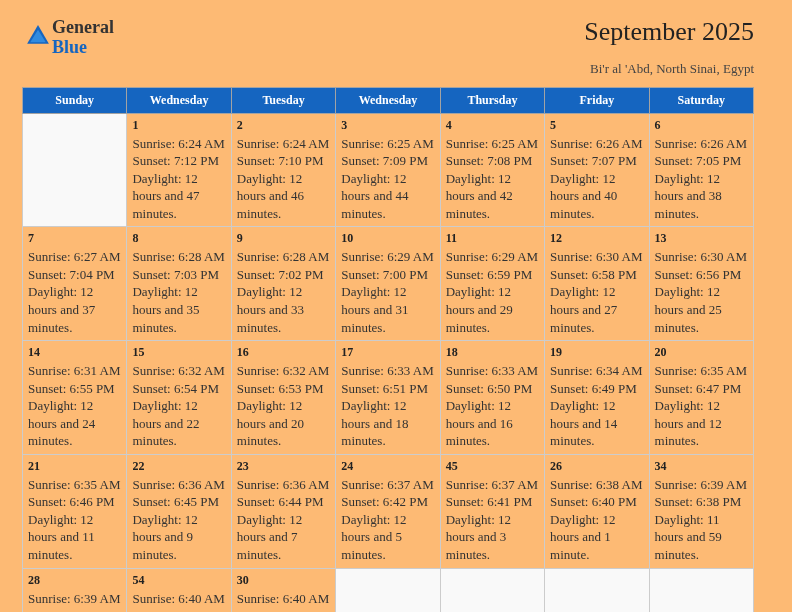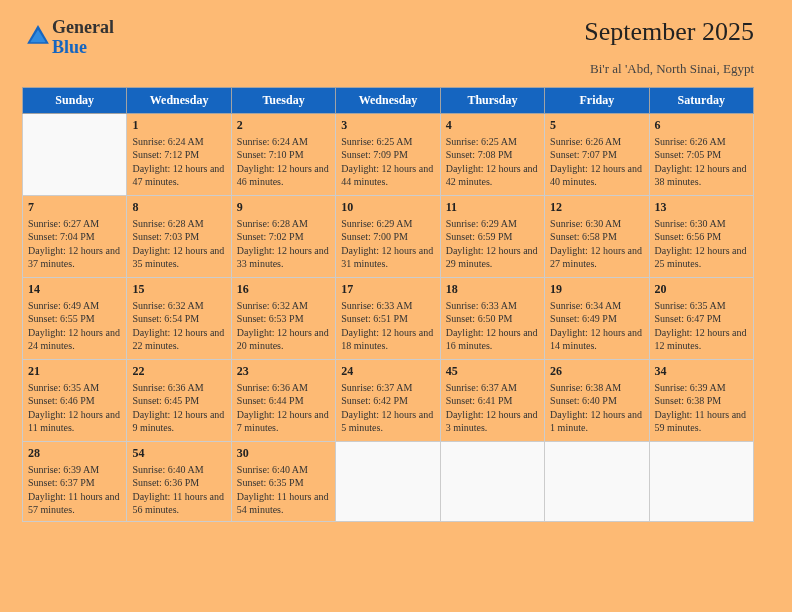--- a/index.html
+++ b/index.html
@@ -76,21 +76,21 @@
       color: #333;
       height: 82px;
     }
     .day-num {
       font-size: 12px;
       font-weight: bold;
       color: #222;
       margin-bottom: 2px;
     }
     .day-info {
-      font-size: 10px;
+      font-size: 13px;
       color: #333;
       line-height: 1.35;
     }
     .empty-cell {
       background: #f9f9f9;
     }
     tr:last-child td {
       height: 70px;
     }
   </style>
@@ -211,21 +211,21 @@
           <td>
             <div class="day-num">13</div>
             <div class="day-info" style="white-space: pre-line;">Sunrise: 6:30 AM
 Sunset: 6:56 PM
 Daylight: 12 hours and 25 minutes.</div>
           </td>
         </tr>
         <tr>
           <td>
             <div class="day-num">14</div>
-            <div class="day-info" style="white-space: pre-line;">Sunrise: 6:49 AM
+            <div class="day-info" style="white-space: pre-line;">Sunrise: 6:31 AM
 Sunset: 6:55 PM
 Daylight: 12 hours and 24 minutes.</div>
           </td>
           <td>
             <div class="day-num">15</div>
             <div class="day-info" style="white-space: pre-line;">Sunrise: 6:32 AM
 Sunset: 6:54 PM
 Daylight: 12 hours and 22 minutes.</div>
           </td>
           <td>

